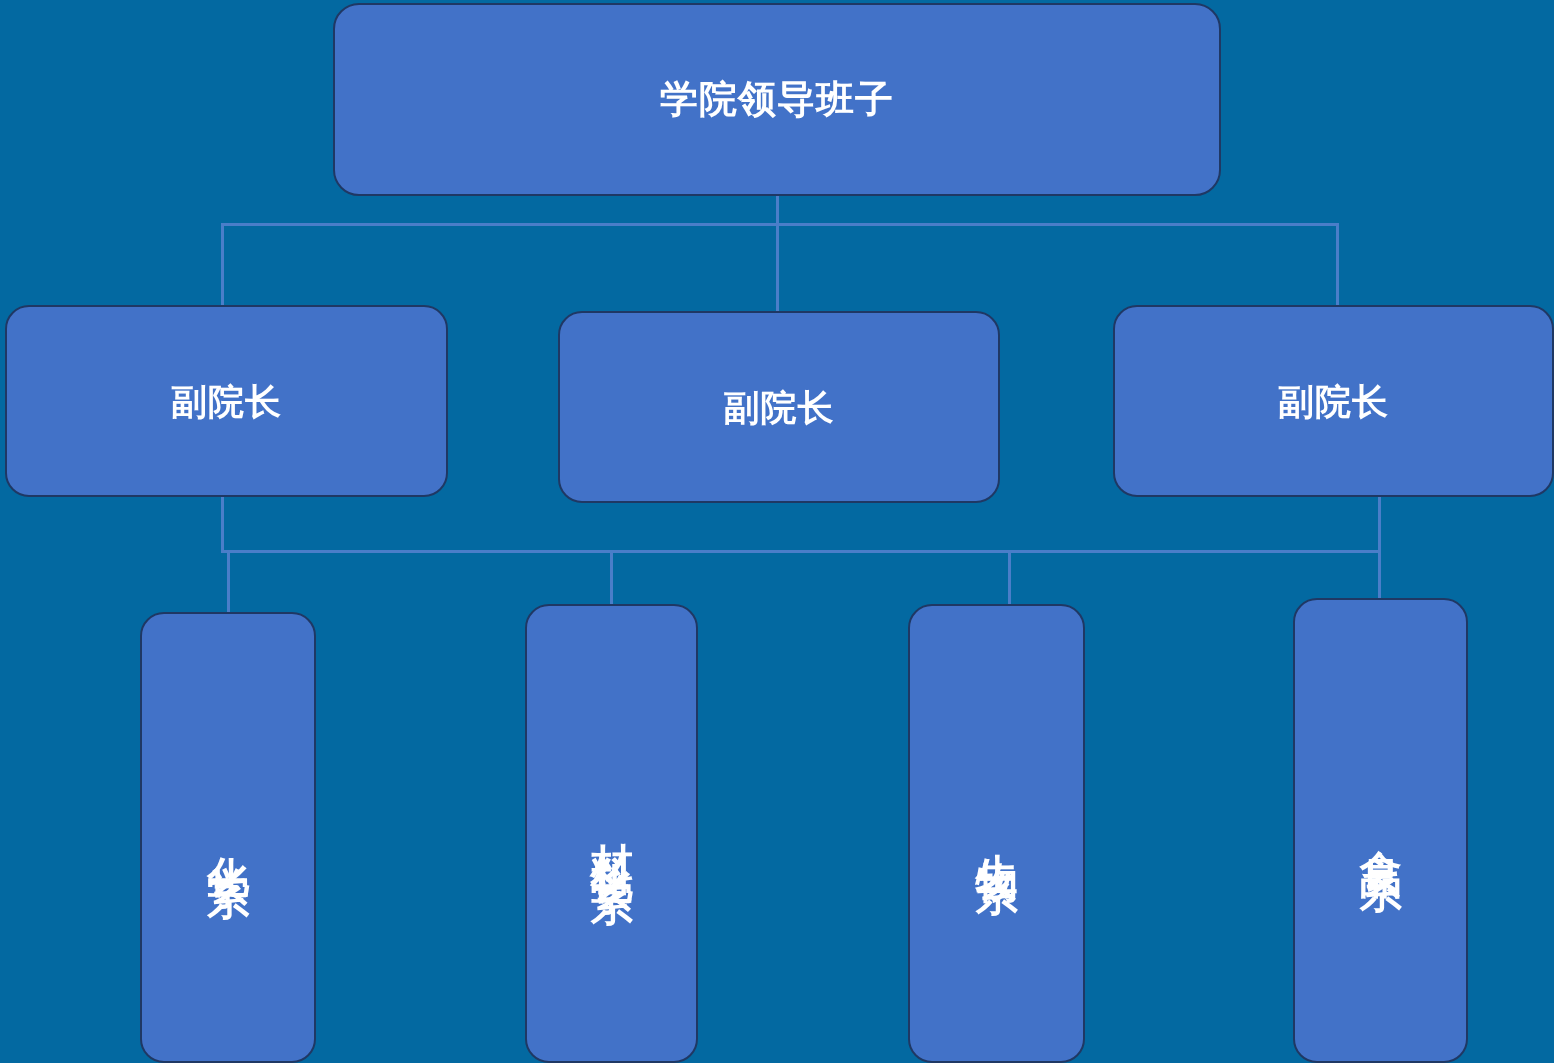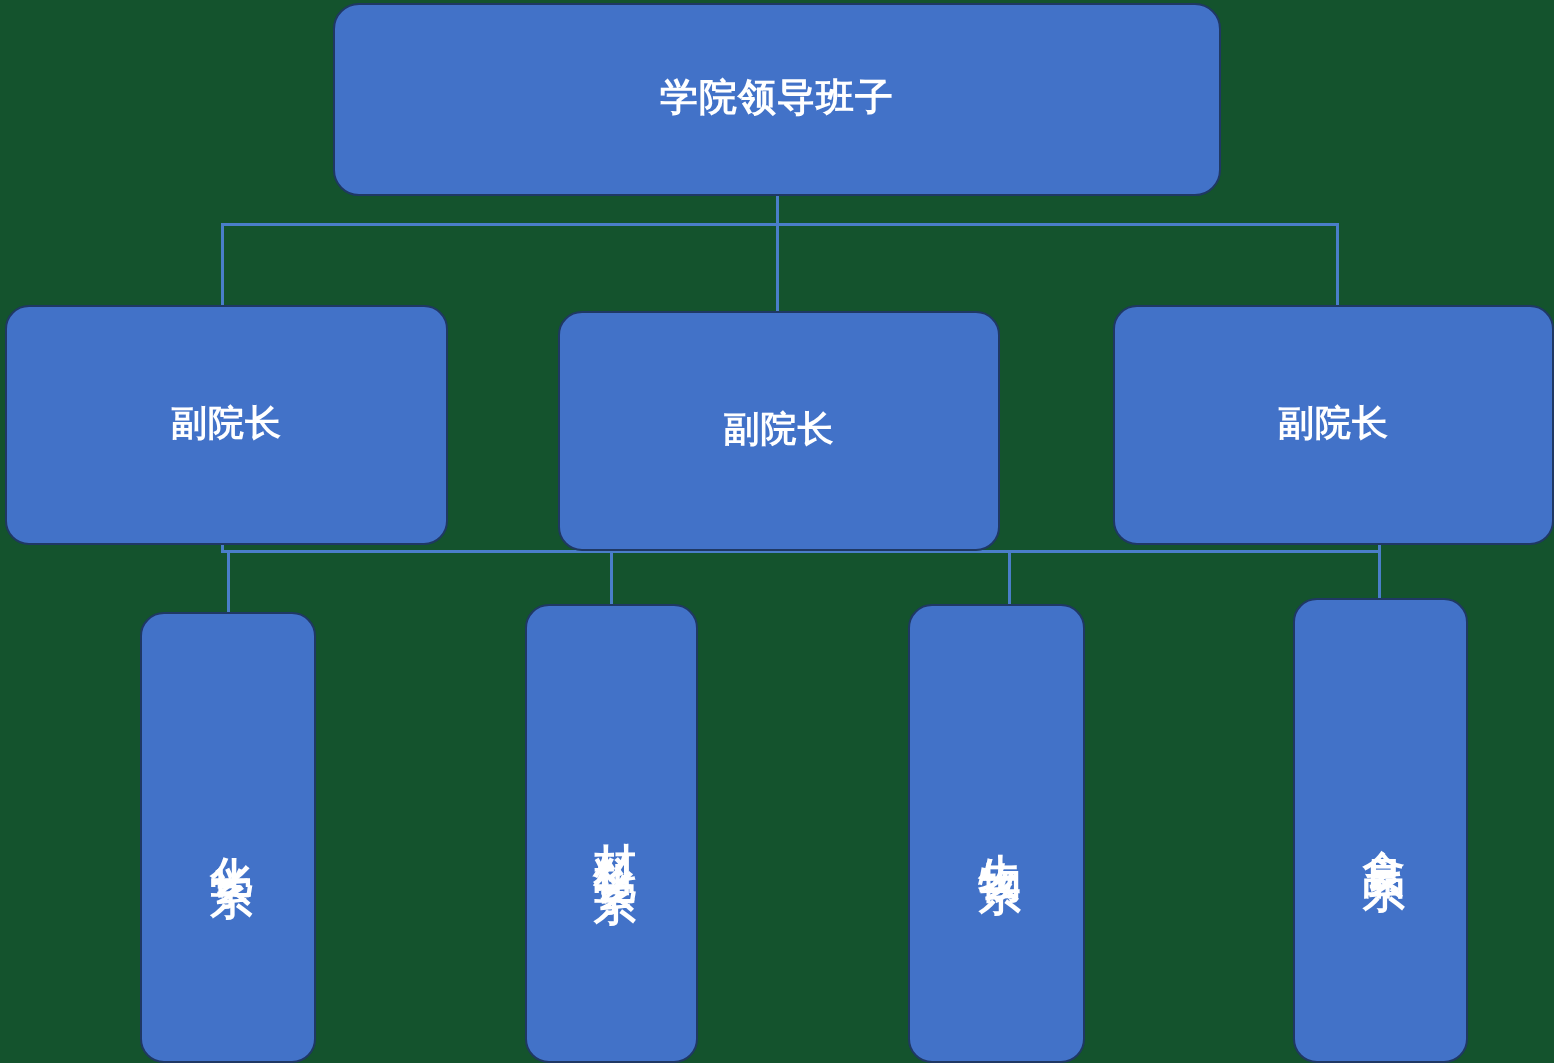--- a/index.html
+++ b/index.html
@@ -4,23 +4,23 @@
 <style>
   html, body {
     margin: 0;
     padding: 0;
     background: #000000;
   }
   #chart-root {
     position: relative;
     width: 1554px;
     height: 1063px;
-    background: #14532d;
+    background: #0369a1;
     overflow: hidden;
-    font-family: Liberation Mono, monospace;
+    font-family: Liberation Sans, sans-serif;
   }
 
   
   .conn {
     position: absolute;
     background: #4A7EC9;
   }
   .conn-v { width: 3px; }
   .conn-h { height: 3px; }
 
@@ -50,21 +50,21 @@
   .node-root {
     left: 333px;
     top: 3px;
     width: 888px;
     height: 193px;
     border-radius: 26px;
   }
   .node-root .node-label { font-size: 38px; }
 
   
-  .node-l2 { height: 240px; border-radius: 24px; }
+  .node-l2 { height: 192px; border-radius: 24px; }
   .node-l2 .node-label { font-size: 36px; }
   .node-l2-a { left: 5px;    top: 305px; width: 443px; }
   .node-l2-b { left: 558px;  top: 311px; width: 442px; }
   .node-l2-c { left: 1113px; top: 305px; width: 441px; }
 
   
   .node-l3 {
     border-radius: 24px;
     align-items: center;
     justify-content: center;

